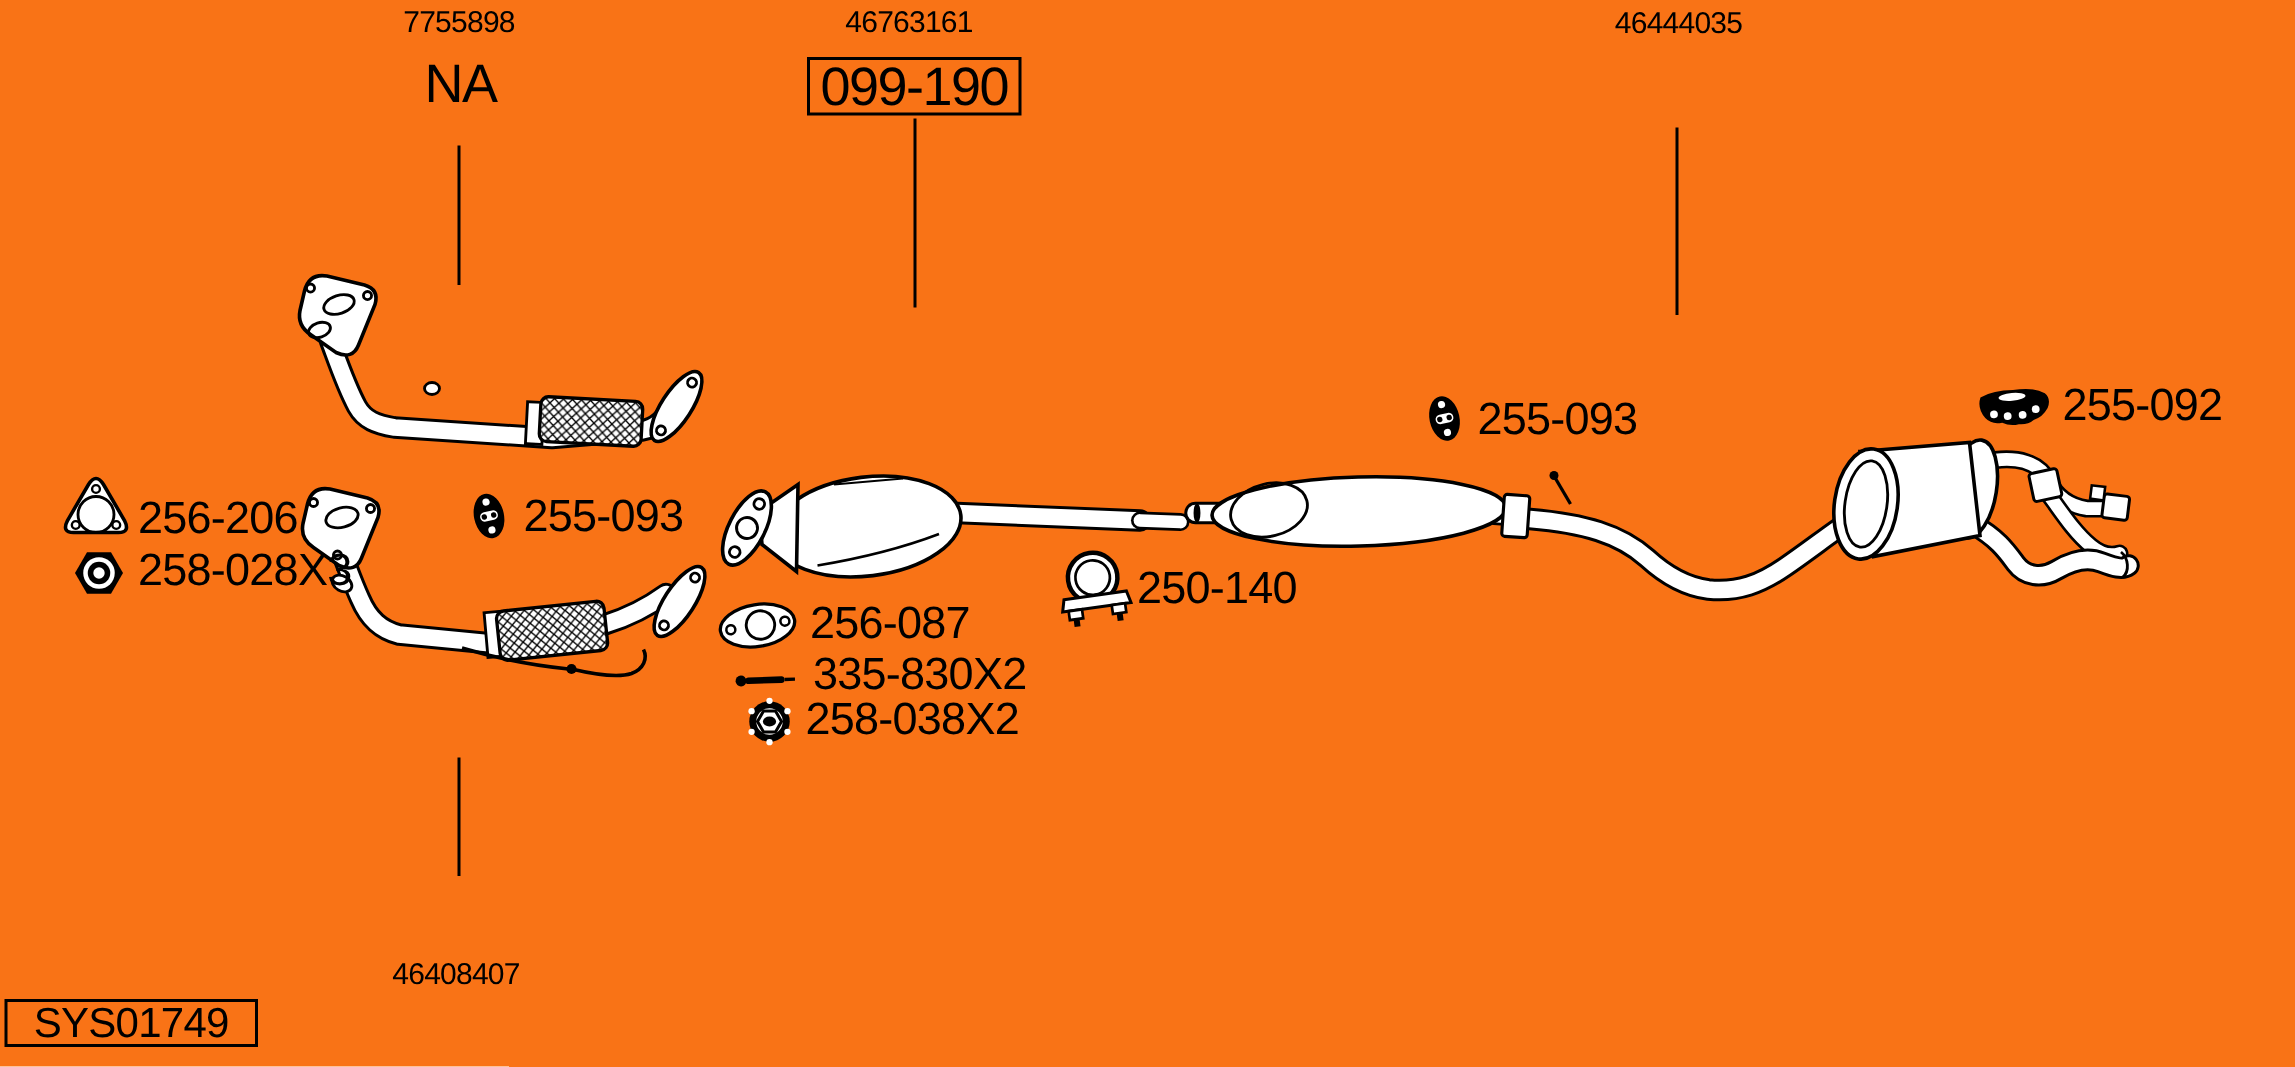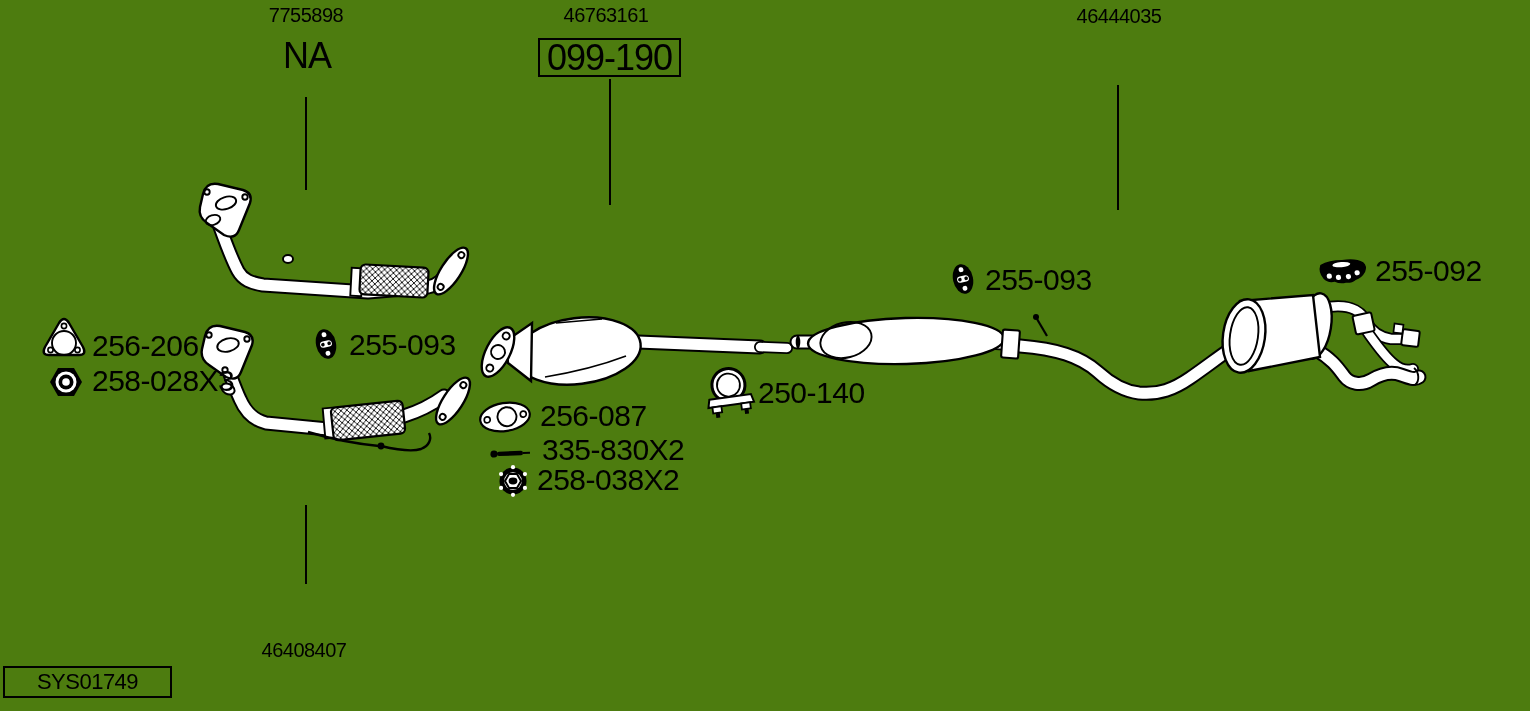--- a/index.html
+++ b/index.html
@@ -1,25 +1,25 @@
 <!DOCTYPE html>
 <html><head>
 <meta charset="utf-8">
 <style>
   html,body{margin:0;padding:0;background:#fff;}
-  .stage{position:relative;width:1530px;height:711px;background:#4d7c0f;overflow:hidden;
+  .stage{position:relative;width:1530px;height:711px;background:#f97316;overflow:hidden;
          font-family:"Liberation Sans", sans-serif;color:#000;}
   svg.art{position:absolute;left:0;top:0;}
   .lbl{position:absolute;white-space:nowrap;color:#000;}
   .cx{transform:translateX(-50%);}
   .oe{font-size:20px;line-height:20px;letter-spacing:-0.5px;}
   .big{font-size:36px;line-height:36px;letter-spacing:-1px;text-align:center;}
   .fit{font-size:30px;line-height:23px;letter-spacing:-0.5px;}
   .pbox{position:absolute;border:2.5px solid #000;display:flex;align-items:center;justify-content:center;}
-  .sys{font-size:22px;letter-spacing:-0.5px;align-items:center;}
+  .sys{font-size:28px;letter-spacing:-0.5px;align-items:center;}
   
   .po{fill:none;stroke:#000;stroke-width:15;stroke-linecap:round;stroke-linejoin:round;}
   .pf{fill:none;stroke:#fff;stroke-width:11;stroke-linecap:round;stroke-linejoin:round;}
   .po2{fill:none;stroke:#000;stroke-width:12;stroke-linecap:round;stroke-linejoin:round;}
   .pf2{fill:none;stroke:#fff;stroke-width:8.5;stroke-linecap:round;stroke-linejoin:round;}
   .out{fill:#fff;stroke:#000;stroke-width:2.4;}
   .thin{fill:none;stroke:#000;stroke-width:1.9;}
   .ll{stroke:#000;stroke-width:2;}
 </style>
 </head>

